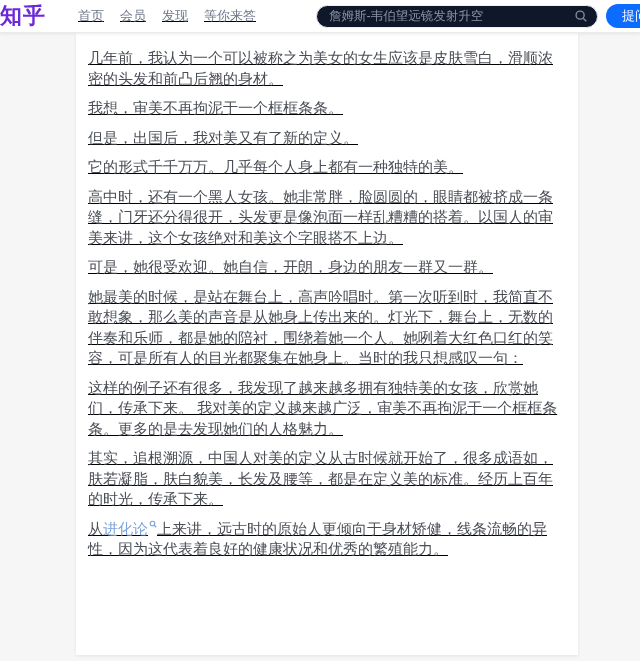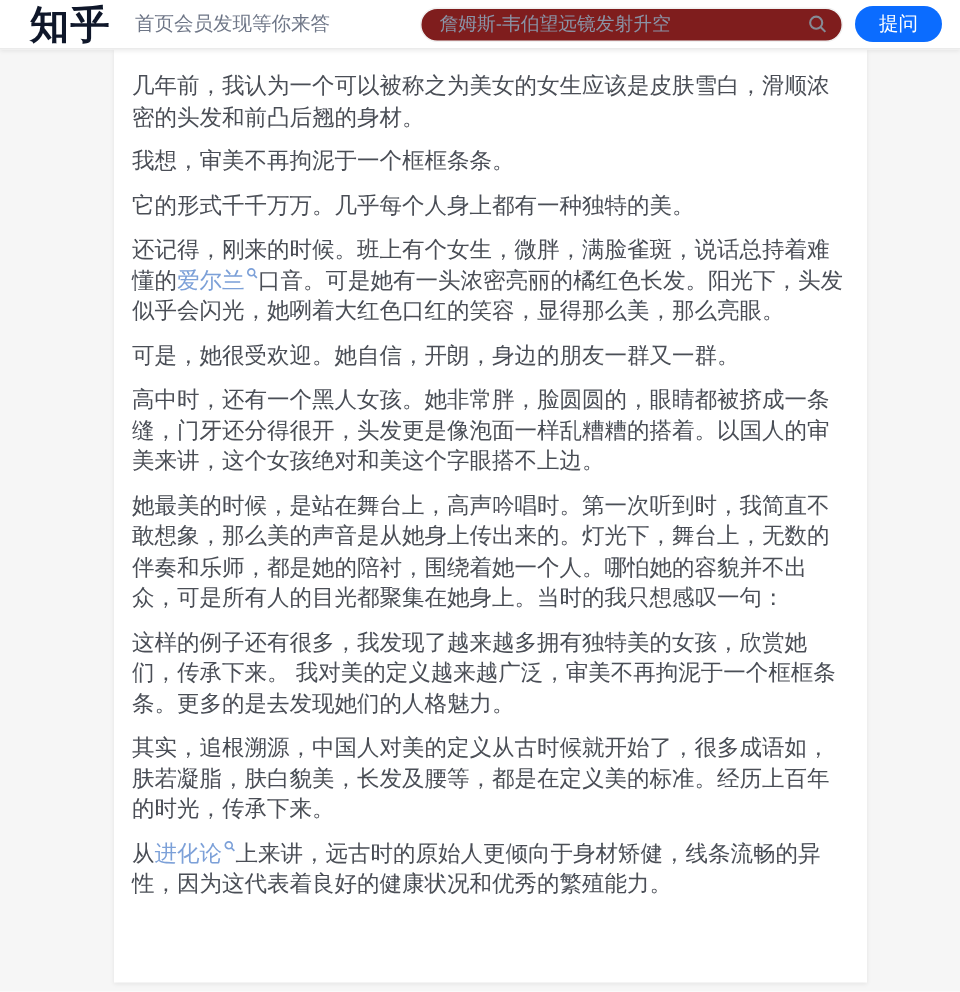--- a/index.html
+++ b/index.html
@@ -10,47 +10,47 @@
     overflow:hidden; position:relative;
   }
   
   .navbar {
     position:absolute; top:0; left:0; width:640px; height:32px;
     background:#fff; border-bottom:1px solid #ebebeb;
     box-shadow:0 1px 3px rgba(18,18,18,.08);
     display:flex; align-items:center; z-index:5;
   }
   .logo {
-    color:#0f172a; font-size:26px; font-weight:700;
-    margin-left:20px; letter-spacing:1px; line-height:32px; flex-shrink:0;
+    color:#6d28d9; font-size:22px; font-weight:700;
+    margin-left:0; letter-spacing:1px; line-height:32px; flex-shrink:0;
   }
-  .nav-items { display:flex; margin-left:16px; flex-shrink:0; }
+  .nav-items { display:flex; gap:16px; margin-left:32px; flex-shrink:0;text-decoration:underline; }
   .nav-item { font-size:13px; color:#6e7687; cursor:pointer; white-space:nowrap; }
   .search-box {
     margin-left:60px; width:282px; height:23px; flex-shrink:0;
-    background:#7f1d1d; border:1px solid #f0f0f0; border-radius:13px;
+    background:#0f172a; border:1px solid #f0f0f0; border-radius:13px;
     display:flex; align-items:center; padding:0 9px 0 12px; box-sizing:border-box;
   }
   .search-box input {
     border:0; outline:0; background:transparent; padding:0;
     font-size:12.5px; color:#8a93a5; width:100%;
     font-family:"Liberation Sans","DejaVu Sans",sans-serif;
   }
   .search-box .mag { flex-shrink:0; display:flex; }
   .ask-btn {
     margin-left:8px; flex-shrink:0; width:58px; height:24px;
     background:#0b6cff; color:#fff; font-size:13px; border:none; border-radius:13px;
     display:flex; align-items:center; justify-content:center; gap:2px;
   }
   
   .page { position:absolute; top:32px; left:0; width:640px; height:629px; }
   .card {
     position:absolute; left:76px; top:1px; width:502px; height:622px;
     background:#fff; box-shadow:0 1px 3px rgba(26,26,26,.08);
-    display:flex; flex-direction:column; box-sizing:border-box;
+    display:flex; flex-direction:column; box-sizing:border-box;text-decoration:underline;
   }
   .content { padding:6px 12px 0 12px; }
   .content p {
     font-size:15px; line-height:20.5px; color:#4a4e56; margin:9px 0;
     word-break:break-all;
   }
   .content a.kw {
     color:#7ca0d8; text-decoration:none; cursor:pointer;
   }
   .content a.kw svg { vertical-align:6px; margin-left:1px; }
@@ -79,28 +79,25 @@
     <span>提问</span>
   </button>
 </div>
 
 <div class="page">
   <div class="card">
 
     <div class="content">
         <p>几年前，我认为一个可以被称之为美女的女生应该是皮肤雪白，滑顺浓密的头发和前凸后翘的身材。</p>
         <p>我想，审美不再拘泥于一个框框条条。</p>
+        <p>但是，出国后，我对美又有了新的定义。</p>
         <p>它的形式千千万万。几乎每个人身上都有一种独特的美。</p>
-        <p>还记得，刚来的时候。班上有个女生，微胖，满脸雀斑，说话总持着难懂的<a class="kw">爱尔兰<svg width="8" height="8" viewBox="0 0 16 16" fill="none" stroke="currentColor" stroke-width="2.2">
-              <circle cx="7" cy="7" r="4.6"></circle>
-              <line x1="10.5" y1="10.5" x2="14.5" y2="14.5"></line>
-            </svg></a>口音。可是她有一头浓密亮丽的橘红色长发。阳光下，头发似乎会闪光，她咧着大红色口红的笑容，显得那么美，那么亮眼。</p>
+        <p>高中时，还有一个黑人女孩。她非常胖，脸圆圆的，眼睛都被挤成一条缝，门牙还分得很开，头发更是像泡面一样乱糟糟的搭着。以国人的审美来讲，这个女孩绝对和美这个字眼搭不上边。</p>
         <p>可是，她很受欢迎。她自信，开朗，身边的朋友一群又一群。</p>
-        <p>高中时，还有一个黑人女孩。她非常胖，脸圆圆的，眼睛都被挤成一条缝，门牙还分得很开，头发更是像泡面一样乱糟糟的搭着。以国人的审美来讲，这个女孩绝对和美这个字眼搭不上边。</p>
-        <p>她最美的时候，是站在舞台上，高声吟唱时。第一次听到时，我简直不敢想象，那么美的声音是从她身上传出来的。灯光下，舞台上，无数的伴奏和乐师，都是她的陪衬，围绕着她一个人。哪怕她的容貌并不出众，可是所有人的目光都聚集在她身上。当时的我只想感叹一句：</p>
+        <p>她最美的时候，是站在舞台上，高声吟唱时。第一次听到时，我简直不敢想象，那么美的声音是从她身上传出来的。灯光下，舞台上，无数的伴奏和乐师，都是她的陪衬，围绕着她一个人。她咧着大红色口红的笑容，可是所有人的目光都聚集在她身上。当时的我只想感叹一句：</p>
         <p>这样的例子还有很多，我发现了越来越多拥有独特美的女孩，欣赏她们，传承下来。 我对美的定义越来越广泛，审美不再拘泥于一个框框条条。更多的是去发现她们的人格魅力。</p>
         <p>其实，追根溯源，中国人对美的定义从古时候就开始了，很多成语如，肤若凝脂，肤白貌美，长发及腰等，都是在定义美的标准。经历上百年的时光，传承下来。</p>
         <p>从<a class="kw">进化论<svg width="8" height="8" viewBox="0 0 16 16" fill="none" stroke="currentColor" stroke-width="2.2">
               <circle cx="7" cy="7" r="4.6"></circle>
               <line x1="10.5" y1="10.5" x2="14.5" y2="14.5"></line>
             </svg></a>上来讲，远古时的原始人更倾向于身材矫健，线条流畅的异性，因为这代表着良好的健康状况和优秀的繁殖能力。</p>
       </div>
 
   </div>
 </div>

